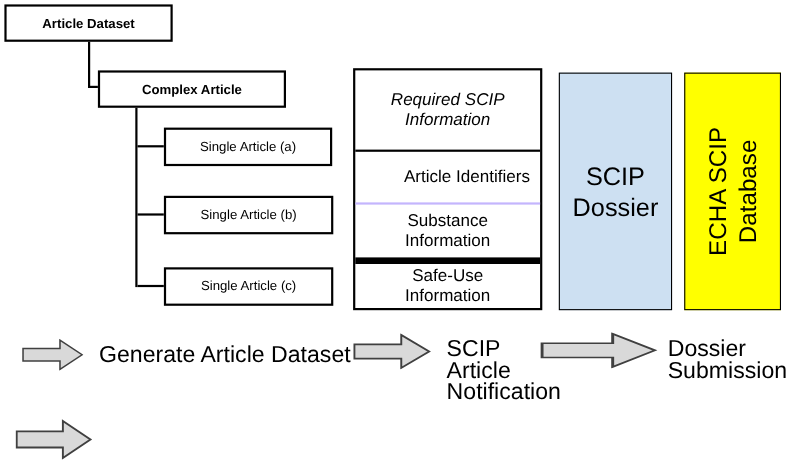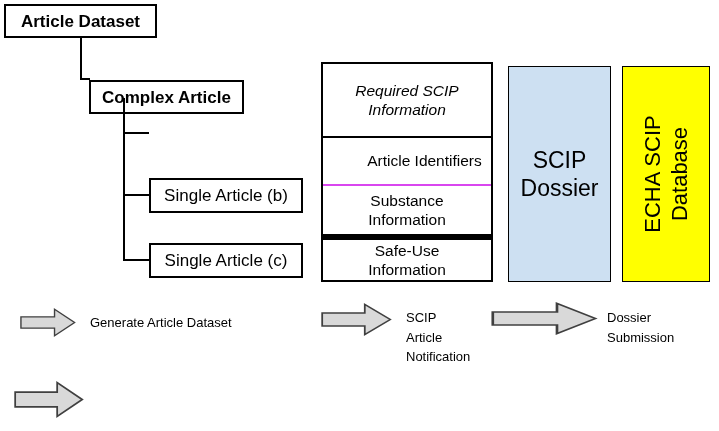--- a/index.html
+++ b/index.html
@@ -14,30 +14,30 @@
     overflow: hidden;
   }
   .box {
     position: absolute;
     background: #ffffff;
     border: 2px solid #000000;
     display: flex;
     align-items: center;
     justify-content: center;
     text-align: center;
-    font-size: 17px;
+    font-size: 12px;
     line-height: 19px;
   }
   .bold { font-weight: bold; }
   .conn { position: absolute; }
   .line { position: absolute; background: #000000; }
 
   
   .b-root    { left: 4px;   top: 4px;   width: 153px; height: 34px; }
-  .b-complex { left: 89px;  top: 80px;  width: 155px; height: 34px; }
+  .b-complex { left: 89px;  top: 64px;  width: 171px; height: 34px; }
   .b-sa      { left: 149px; top: 116px; width: 153px; height: 35px; }
   .b-sb      { left: 149px; top: 178px; width: 154px; height: 35px; }
   .b-sc      { left: 149px; top: 243px; width: 154px; height: 35px; }
 
   
   .c-root-elbow { left: 80px; top: 38px; width: 10px; height: 42px;
                   border-left: 2px solid #000; border-bottom: 2px solid #000; }
   .c-trunk  { left: 123px; top: 98px;  width: 2px;  height: 163px; }
   .c-br-a   { left: 125px; top: 132px; width: 24px; height: 2px; }
   .c-br-b   { left: 125px; top: 194px; width: 24px; height: 2px; }
@@ -51,21 +51,21 @@
     display: flex; flex-direction: column;
     background: #ffffff;
   }
   .scip-cell {
     display: flex; align-items: center; justify-content: center;
     text-align: center; font-size: 15.5px; line-height: 19.5px;
     white-space: pre-line;
   }
   .scip-head { height: 72px; font-style: italic; }
   .scip-r1 { height: 48px; border-top: 2px solid #000; padding-left: 35px; }
-  .scip-r2 { height: 50px; border-top: 2px solid #d946ef; }
+  .scip-r2 { height: 50px; border-top: 2px solid #c4b5fd; }
   .scip-r3 { flex: 1; border-top: 6px solid #000000; }
 
   
   .dossier-box {
     position: absolute; left: 508px; top: 66px; width: 103px; height: 216px;
     border: 1.5px solid #000000;
     display: flex; align-items: center; justify-content: center;
     text-align: center; font-size: 23px; line-height: 28px;
     white-space: pre-line;
   }
@@ -82,21 +82,21 @@
   }
 
   
   .arrow { position: absolute; }
   .a1 { left: 20px;  top: 308px; width: 56px;  height: 29px; }
   .a2 { left: 321px; top: 303px; width: 71px;  height: 33px; }
   .a3 { left: 491px; top: 302px; width: 107px; height: 33px; }
   .a4 { left: 14px;  top: 381px; width: 70px;  height: 37px; }
 
   .flow-label {
-    position: absolute; font-size: 13px; line-height: 19.5px;
+    position: absolute; font-size: 21px; line-height: 19.5px;
     white-space: pre-line;
   }
   .l1 { left: 90px;  top: 313px; white-space: nowrap; }
   .l2 { left: 406px; top: 308px; }
   .l3 { left: 607px; top: 308px; }
   .l-note { left: 107px; top: 383px; line-height: 20px; }
 </style>
 </head>
 <body>
 
@@ -110,20 +110,23 @@
 
   <div class="box bold b-complex">
     <span>Complex Article</span>
   </div>
 
   <div class="line c-trunk"></div>
   <div class="line c-br-a"></div>
   <div class="line c-br-b"></div>
   <div class="line c-br-c"></div>
 
+  <div class="box b-sa">
+    <span>Single Article (a)</span>
+  </div>
   <div class="box b-sb">
     <span>Single Article (b)</span>
   </div>
   <div class="box b-sc">
     <span>Single Article (c)</span>
   </div>
 
   <div class="scip-table">
     <div class="scip-cell scip-head">Required SCIP
 Information</div>

